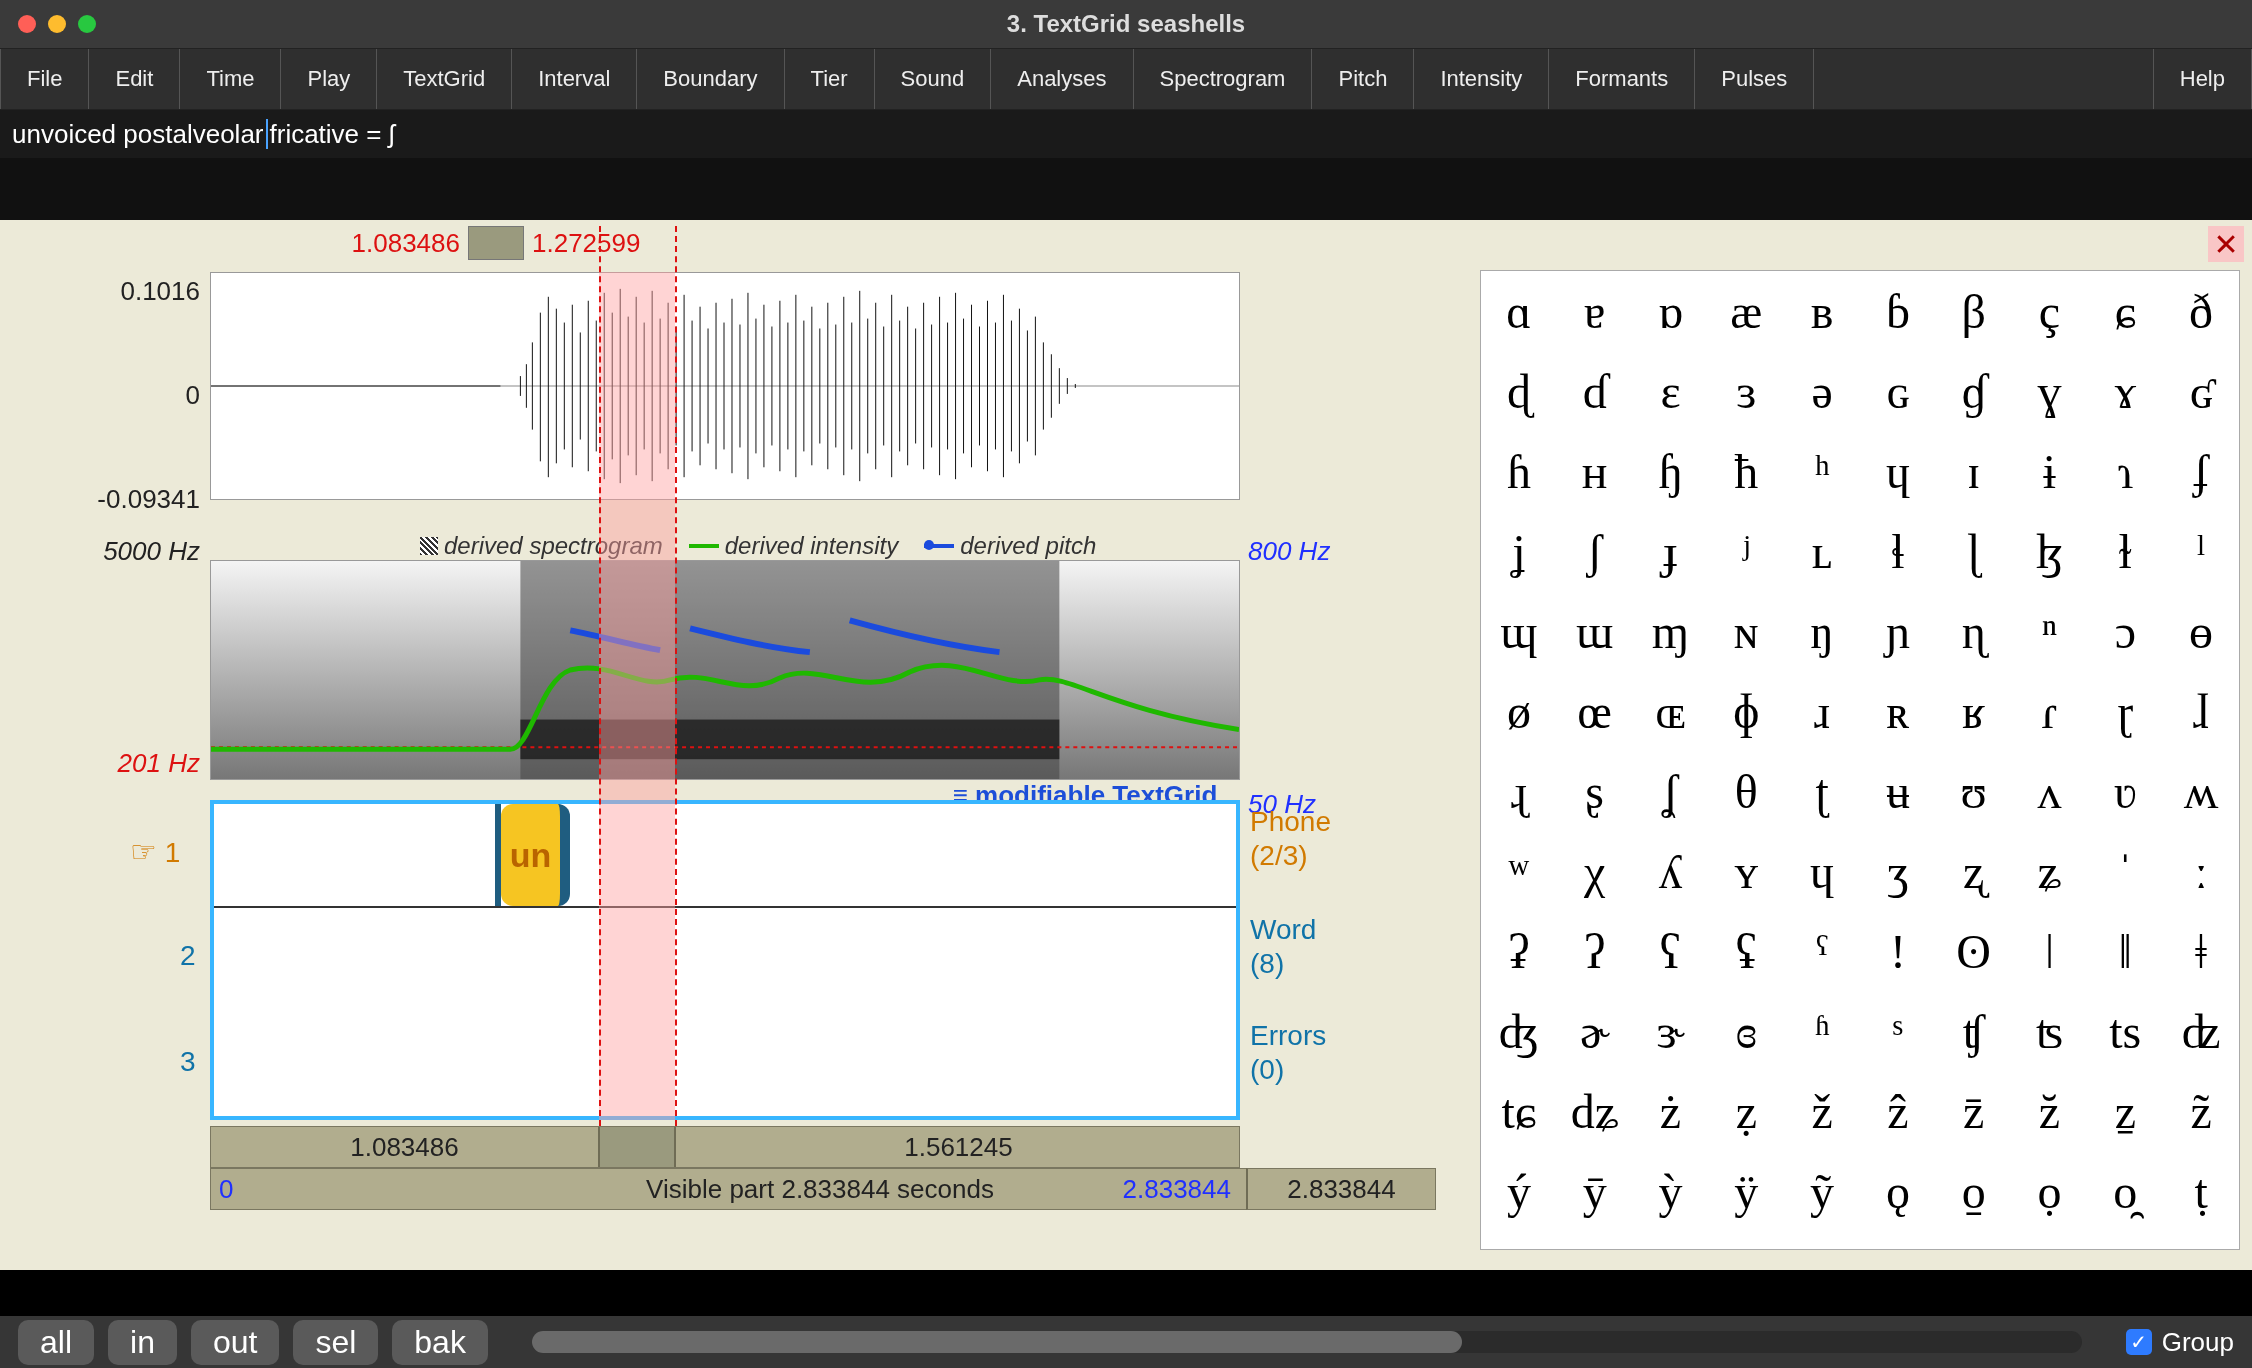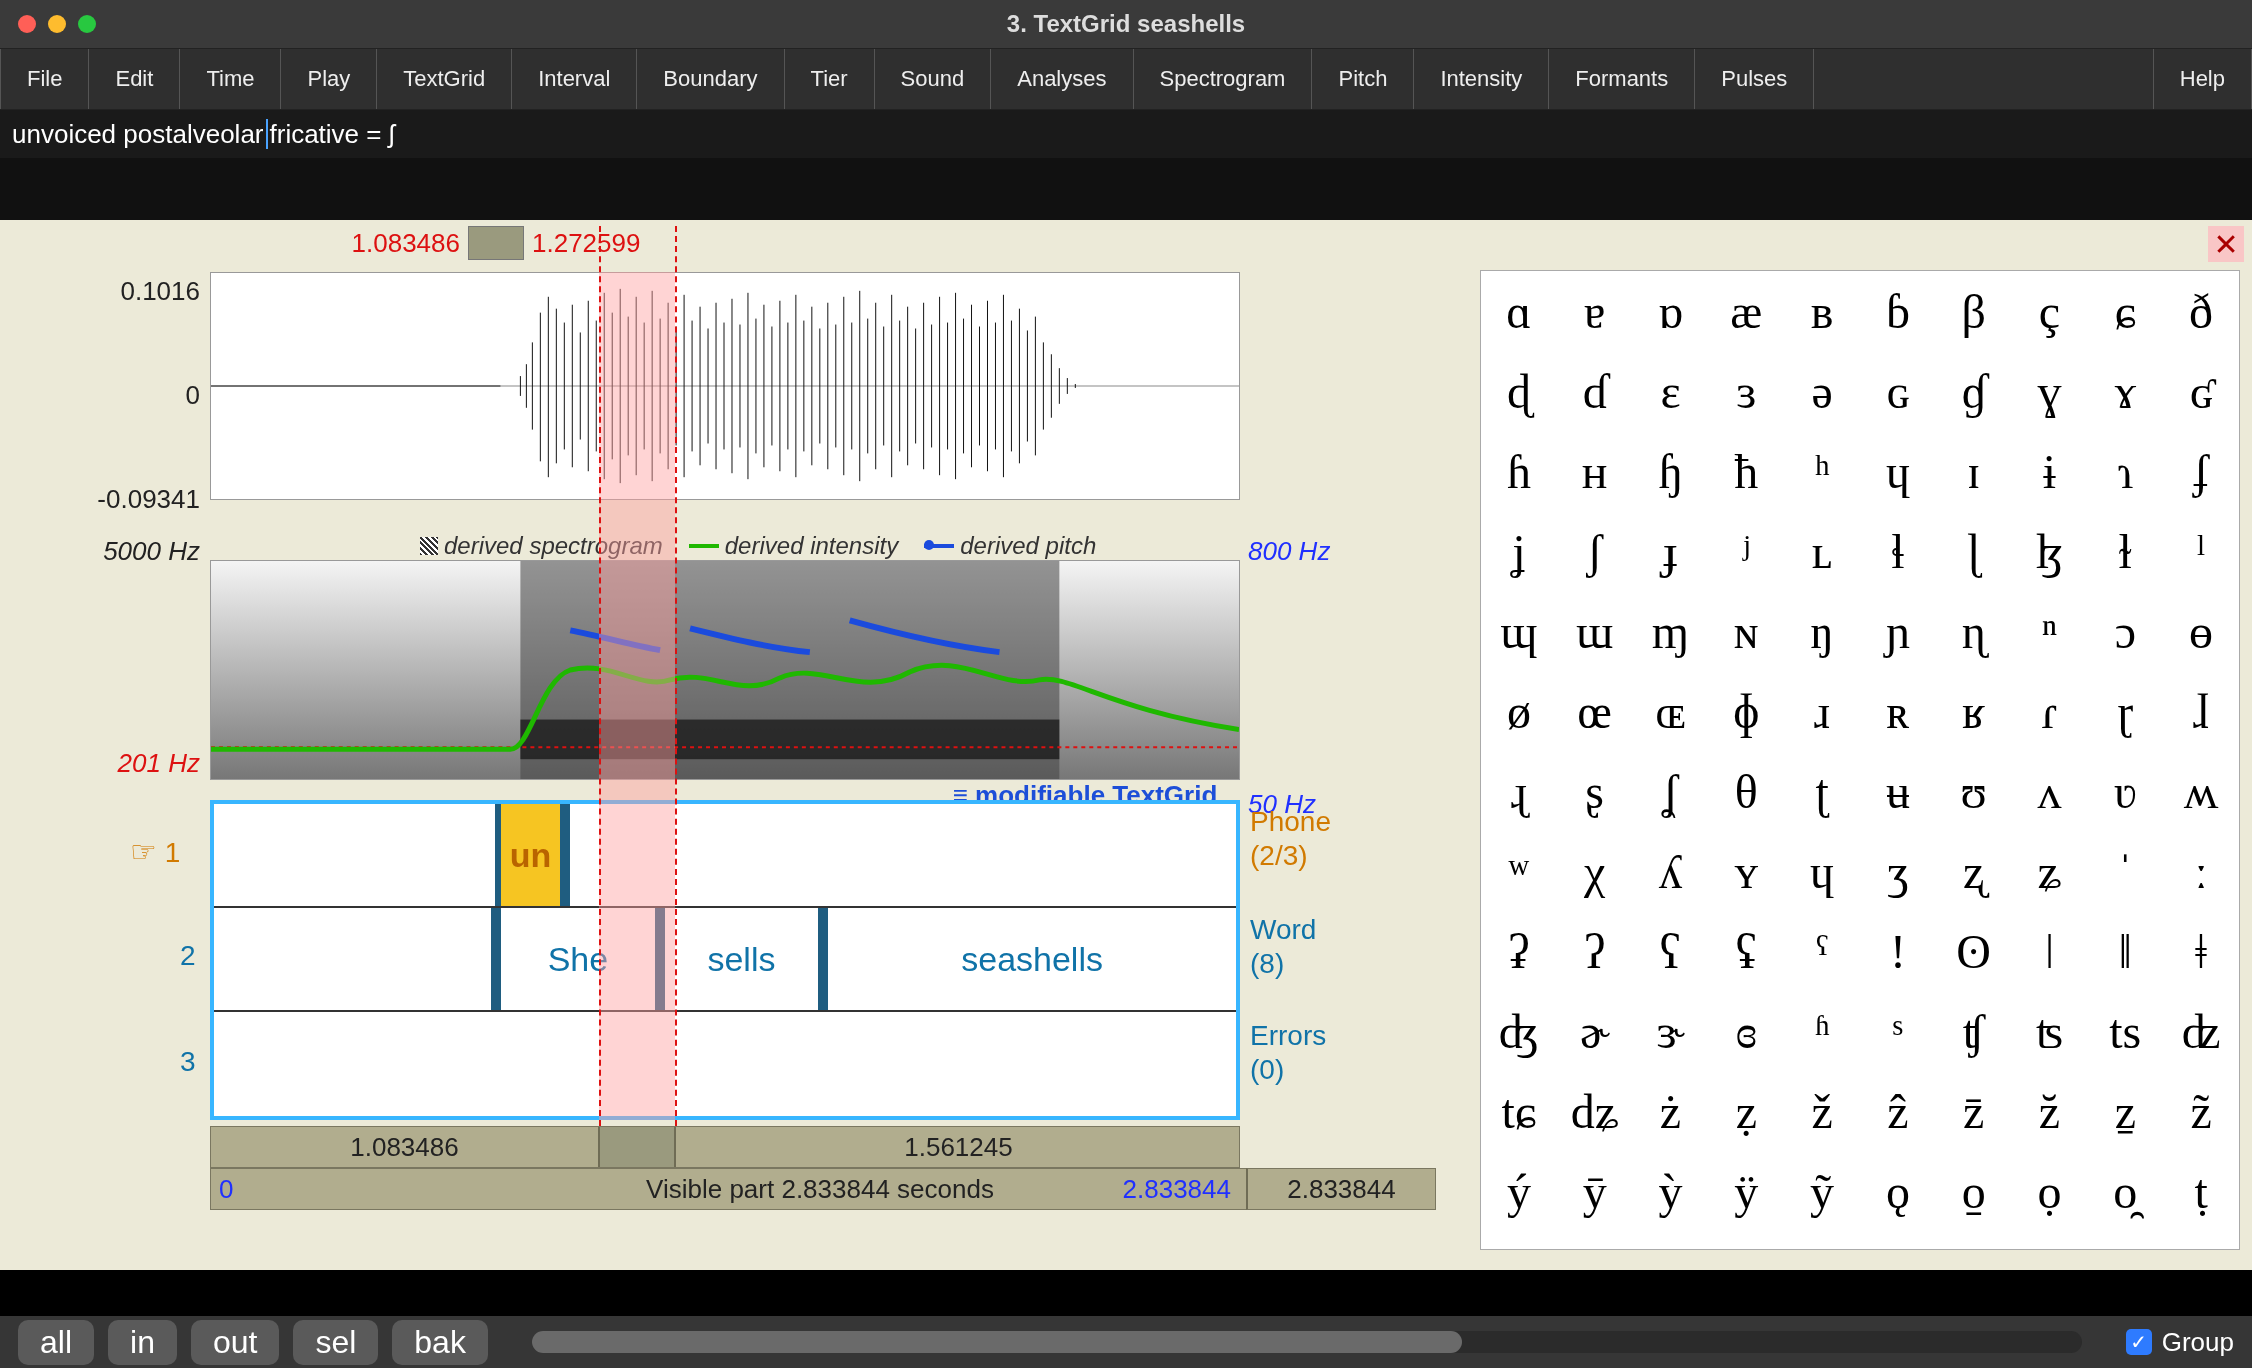--- a/index.html
+++ b/index.html
@@ -247,38 +247,26 @@
       <path d="M640 60 C690 74 740 86 790 92" fill="none" stroke="#1b4bdd" stroke-width="6"></path>
     </svg>
   </div>
 
   <div class="axis" style="left:930px;top:560px;width:310px;text-align:center;font-weight:600;color:#1d4ed8;">≡  modifiable TextGrid</div>
 
   <div class="tg">
 
     <div class="tier">
       <div class="interval" style="left:0;width:28.1%;border-left:none;border-right:6px solid #1f5d80;"></div>
-      <div class="interval sel" style="left:28.1%;width:6.7%;">
+      <div class="interval sel" style="left:28.1%;width:6.7%;border-radius:12px;">
         <span class="phonetxt">un</span>
       </div>
       <div class="interval" style="left:34.8%;width:65.2%;border-right:none;"></div>
     </div>
 
-    <div class="tier" id="tier-word">
-        <div class="interval" style="left: 0%; width: 28.1%; border-left: none; border-right: 10px solid rgb(31, 93, 128);"></div>
-        <div class="interval" style="left: 28.1%; width: 16%;">
-          <span>She</span>
-        </div>
-        <div class="interval" style="left: 44.1%; width: 16%;">
-          <span>sells</span>
-        </div>
-        <div class="interval" style="left: 60.1%; width: 39.9%; border-right: none;">
-          <span>seashells</span>
-        </div>
-      </div>
 
     <div class="tier" style="border-bottom:none;"></div>
   </div>
 
   <div class="tierlabel" style="left:130px;top:614px;">
     <span class="ptr">☞</span>
     <span class="tname">1</span>
   </div>
   <div class="tierlabel tname" style="left:1250px;top:586px;">Phone</div>
   <div class="tierlabel tname" style="left:1250px;top:620px;">(2/3)</div>

